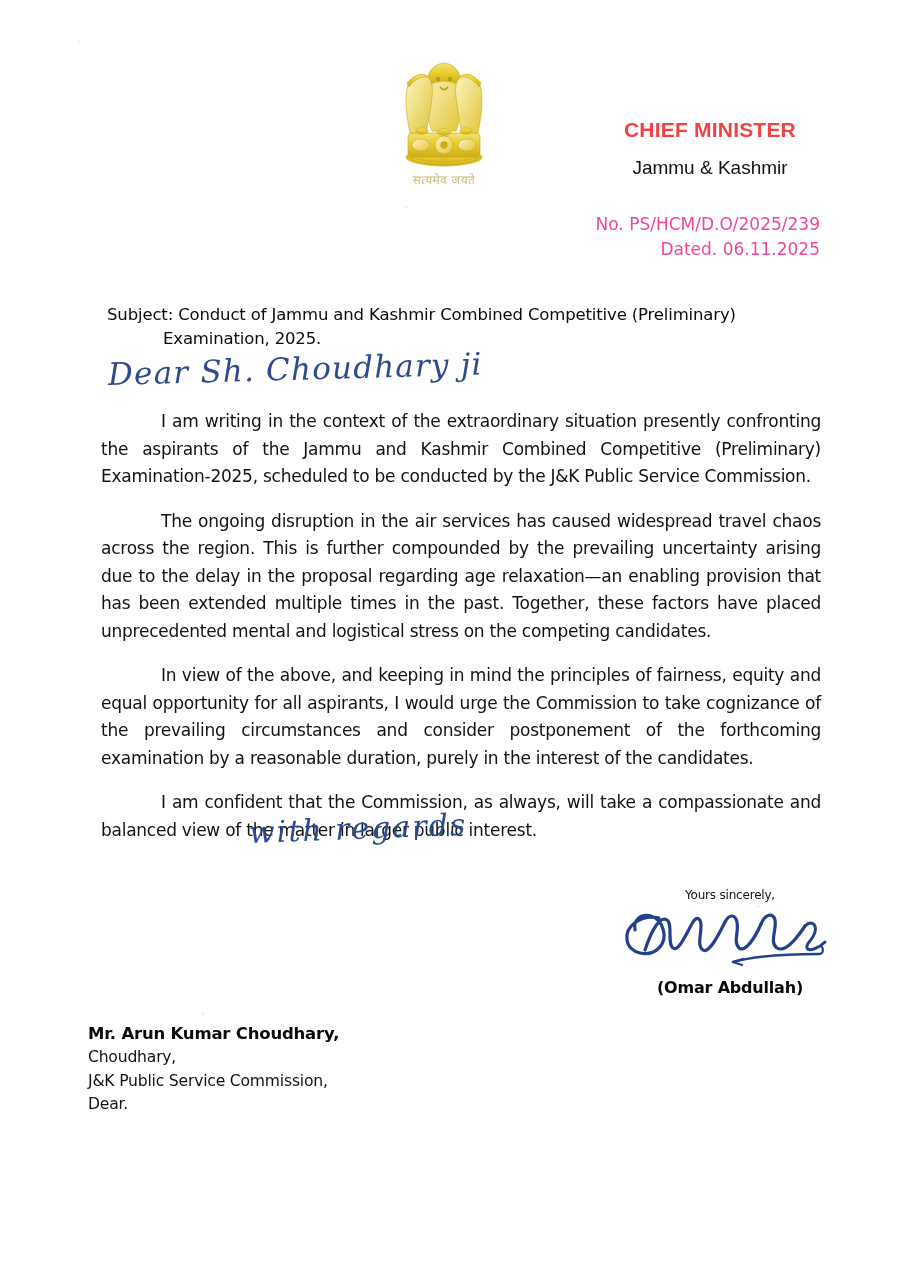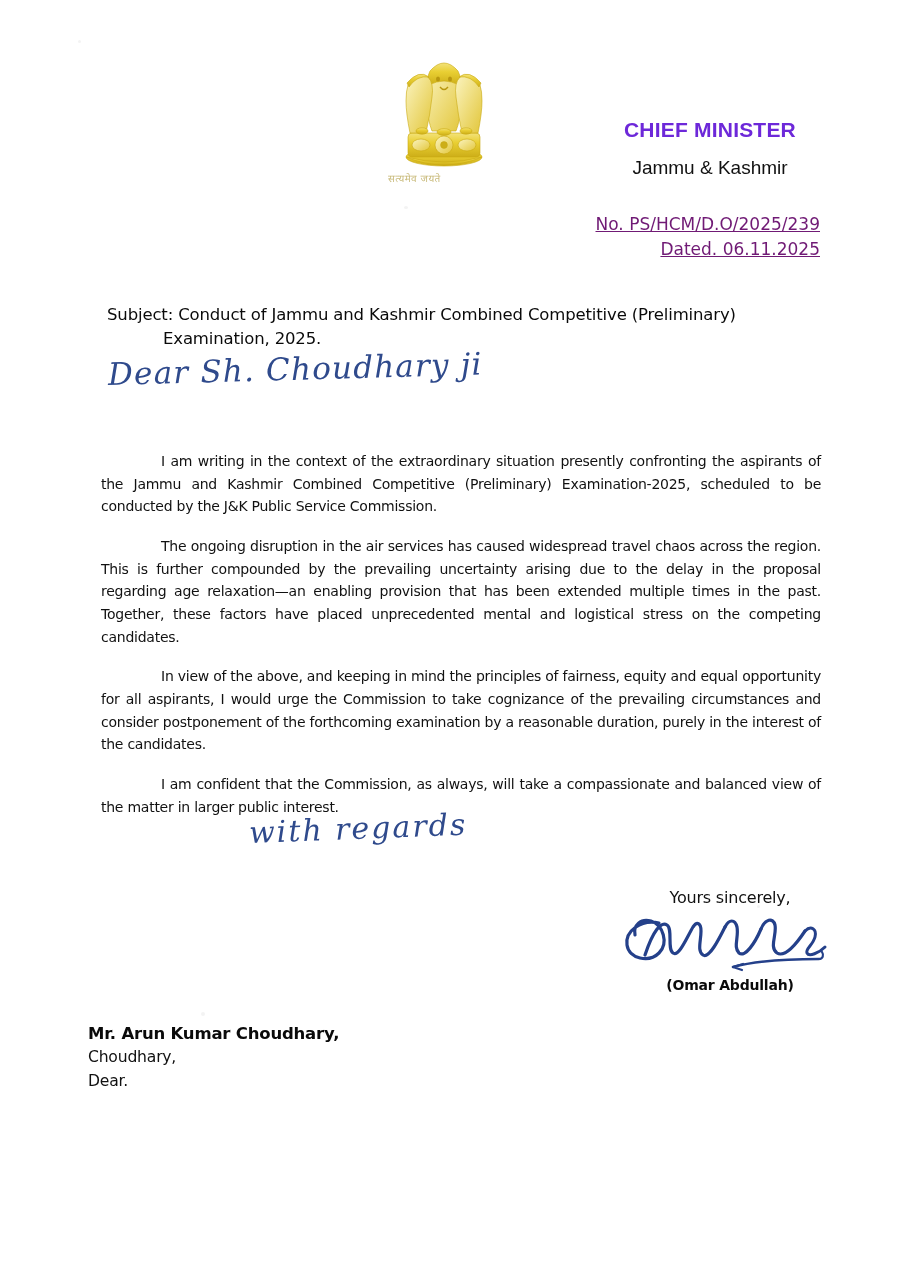--- a/index.html
+++ b/index.html
@@ -29,61 +29,60 @@
     left: 388px;
     top: 33px;
     width: 112px;
     height: 160px;
   }
   .emblem-wrap svg { display: block; width: 112px; height: 160px; }
   .emblem-caption {
     position: absolute;
     left: 0; top: 138px;
     width: 112px;
-    text-align: left;
-    font-size: 10px;
+    text-align: center;
+    font-size: 12px;
     letter-spacing: 0.4px;
     color: #bfae63;
     font-family: "DejaVu Sans", sans-serif;
     opacity: .85;
   }
 
   .ministry-block {
     position: absolute;
     left: 560px;
     top: 117px;
     width: 300px;
     text-align: center;
     font-family: "Liberation Sans", sans-serif;
     line-height: 1.28;
   }
   .ministry-title {
     font-size: 21px;
     font-weight: 700;
     letter-spacing: .2px;
-    color: #6d28d9;
+    color: #ef4444;
   }
   .ministry-sub {
     font-size: 19px;
     font-weight: 400;
     color: #111;
     margin-top: 12px;
   }
 
   .refno-block {
     position: absolute;
     left: 460px;
     top: 212px;
     width: 360px;
     text-align: right;
     font-family: "DejaVu Sans", sans-serif;
     font-size: 17px;
     line-height: 1.45;
-    color: #701a75;
-    text-decoration: underline;
+    color: #ec4899;
   }
 
   
   .subject-block {
     position: absolute;
     left: 107px;
     top: 303px;
     width: 715px;
     font-family: "DejaVu Sans", sans-serif;
     font-weight: 400;
@@ -123,60 +122,59 @@
     transform-origin: left center;
   }
 
   
   .body-text {
     position: absolute;
     left: 101px;
     top: 408px;
     width: 720px;
     font-family: "DejaVu Sans", sans-serif;
-    font-size: 14px;
+    font-size: 17px;
     line-height: 1.62;
     text-align: justify;
     text-justify: inter-word;
     color: #111;
     letter-spacing: -0.25px;
-    margin-top: 42px;
   }
   .body-text p {
     margin: 0 0 17px 0;
     text-indent: 60px;
   }
   .body-text p:last-child { margin-bottom: 0; }
 
   
   .closing-block {
     position: absolute;
     left: 580px;
     top: 888px;
     width: 300px;
     text-align: center;
     font-family: "DejaVu Sans", sans-serif;
   }
   .closing-line {
-    font-size: 16px;
+    font-size: 12px;
     color: #111;
     letter-spacing: -0.2px;
   }
   .signature-ink {
     display: block;
     margin: 2px auto 0;
     width: 230px;
     height: 66px;
   }
   .signer-name {
-    font-size: 14px;
+    font-size: 16px;
     font-weight: 700;
     color: #0a0a0a;
     letter-spacing: -0.2px;
-    margin-top: 2px;
+    margin-top: 8px;
   }
 
   
   .addressee-block {
     position: absolute;
     left: 88px;
     top: 1021px;
     width: 420px;
     font-family: "DejaVu Sans", sans-serif;
     font-size: 15.6px;
@@ -290,20 +288,21 @@
         <path d="M128 55 L118 58 L127 61" stroke-width="2.2"></path>
         <path d="M204 50 C208 50, 209 46, 207 43" stroke-width="2.2"></path>
       </g>
     </svg>
     <div class="signer-name">(Omar Abdullah)</div>
   </div>
 
   <div class="addressee-block">
     <div class="addr-name">Mr. Arun Kumar Choudhary,</div>
     <div>Choudhary,</div>
+    <div>J&amp;K Public Service Commission,</div>
     <div>Dear.</div>
   </div>
 
   <div class="speck" style="left:78px;top:40px;width:3px;height:3px;"></div>
   <div class="speck" style="left:404px;top:206px;width:4px;height:3px;"></div>
   <div class="speck" style="left:201px;top:1012px;width:4px;height:4px;"></div>
   <div class="speck" style="left:757px;top:905px;width:3px;height:3px;"></div>
 
 </div>
 

